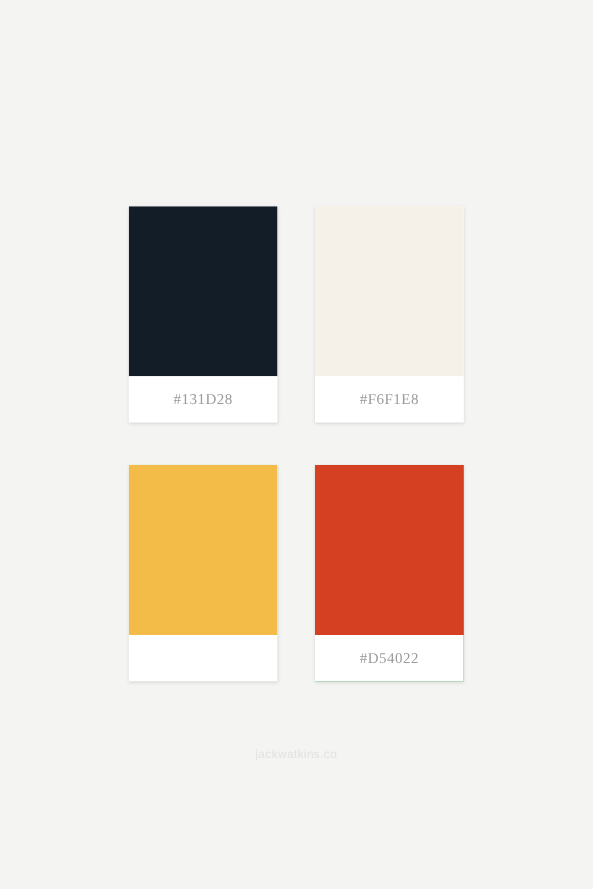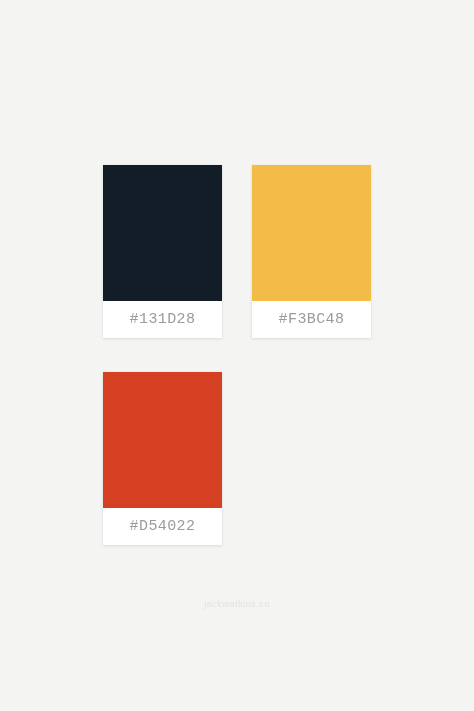--- a/index.html
+++ b/index.html
@@ -54,22 +54,22 @@
 
   .swatch-label-strip {
     flex: 1 1 auto;
     background: #ffffff;
     display: flex;
     align-items: center;
     justify-content: center;
   }
 
   .swatch-label {
-    font-family: Liberation Mono, monospace;
-    font-size: 15px;
+    font-family: Liberation Serif, serif;
+    font-size: 12px;
     letter-spacing: 0.4px;
     color: #9b9b9b;
     white-space: nowrap;
   }
 
   .watermark {
     position: absolute;
     left: 0;
     top: 598px;
     width: 474px;
@@ -88,26 +88,29 @@
 
   <div class="swatch-grid">
 
     <div class="swatch-card" style="background-color: rgb(255, 255, 255);">
       <div class="swatch-color" style="background-color: rgb(19, 29, 40);"></div>
       <div class="swatch-label-strip">
         <span class="swatch-label" style="color: rgb(155, 155, 155);">#131D28</span>
       </div>
     </div>
 
+    <div class="swatch-card" style="background-color: rgb(255, 255, 255);">
+      <div class="swatch-color" style="background-color: rgb(246, 241, 232);"></div>
+      <div class="swatch-label-strip">
+        <span class="swatch-label" style="color: rgb(155, 155, 155);">#F6F1E8</span>
+      </div>
+    </div>
 
     <div class="swatch-card" style="background-color: rgb(255, 255, 255);">
       <div class="swatch-color" style="background-color: rgb(243, 188, 72);"></div>
-      <div class="swatch-label-strip">
-        <span class="swatch-label" style="color: rgb(155, 155, 155);">#F3BC48</span>
-      </div>
     </div>
 
     <div class="swatch-card" style="background-color: #22c55e;">
       <div class="swatch-color" style="background-color: rgb(213, 64, 34);"></div>
       <div class="swatch-label-strip">
         <span class="swatch-label" style="color: rgb(155, 155, 155);">#D54022</span>
       </div>
     </div>
 
   </div>

